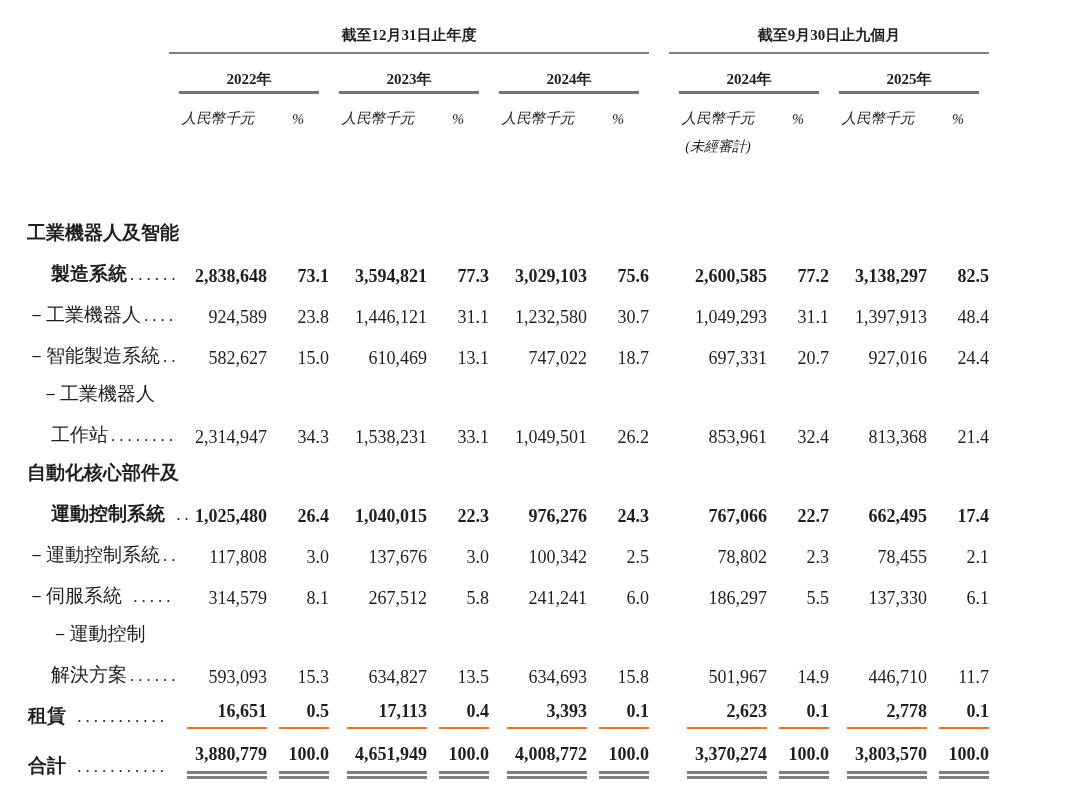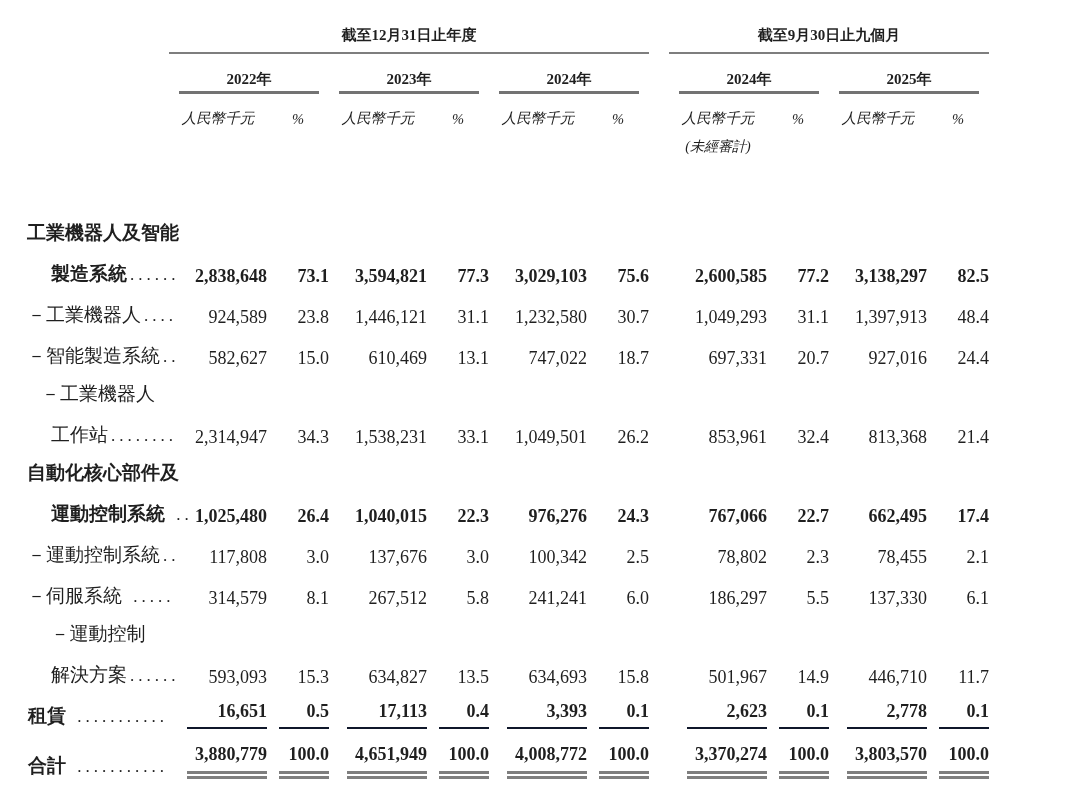--- a/index.html
+++ b/index.html
@@ -30,21 +30,21 @@
   tbody td{vertical-align:middle;}
   tr.row{height:41px;}
   tr.lblonly{height:38px;}
   tr.total{height:50px;}
   td.lab{font-size:19px;white-space:nowrap;text-align:center;}
   td.lab.ind{padding-left:24px;}
   td.num,td.pct{text-align:right;font-size:18px;}
   td.num div,td.pct div{display:block;}
   tr.b{font-weight:bold;}
   .dots{letter-spacing:4px;font-weight:normal;font-size:17px;margin-left:3px;}
-  tr.single td.num>div,tr.single td.pct>div{border-bottom:2px solid #0f172a;padding-bottom:5px;}
+  tr.single td.num>div,tr.single td.pct>div{border-bottom:2px solid #f97316;padding-bottom:5px;}
   tr.double td.num>div,tr.double td.pct>div{border-bottom:8px double #7e7e7e;padding-bottom:6px;}
   tr.single td.num>div,tr.double td.num>div{margin-left:18px;}
   tr.single td.pct>div,tr.double td.pct>div{margin-left:12px;}
 </style>
 </head>
 <body>
 
 <div class="page">
   <table class="fin">
     <colgroup>

